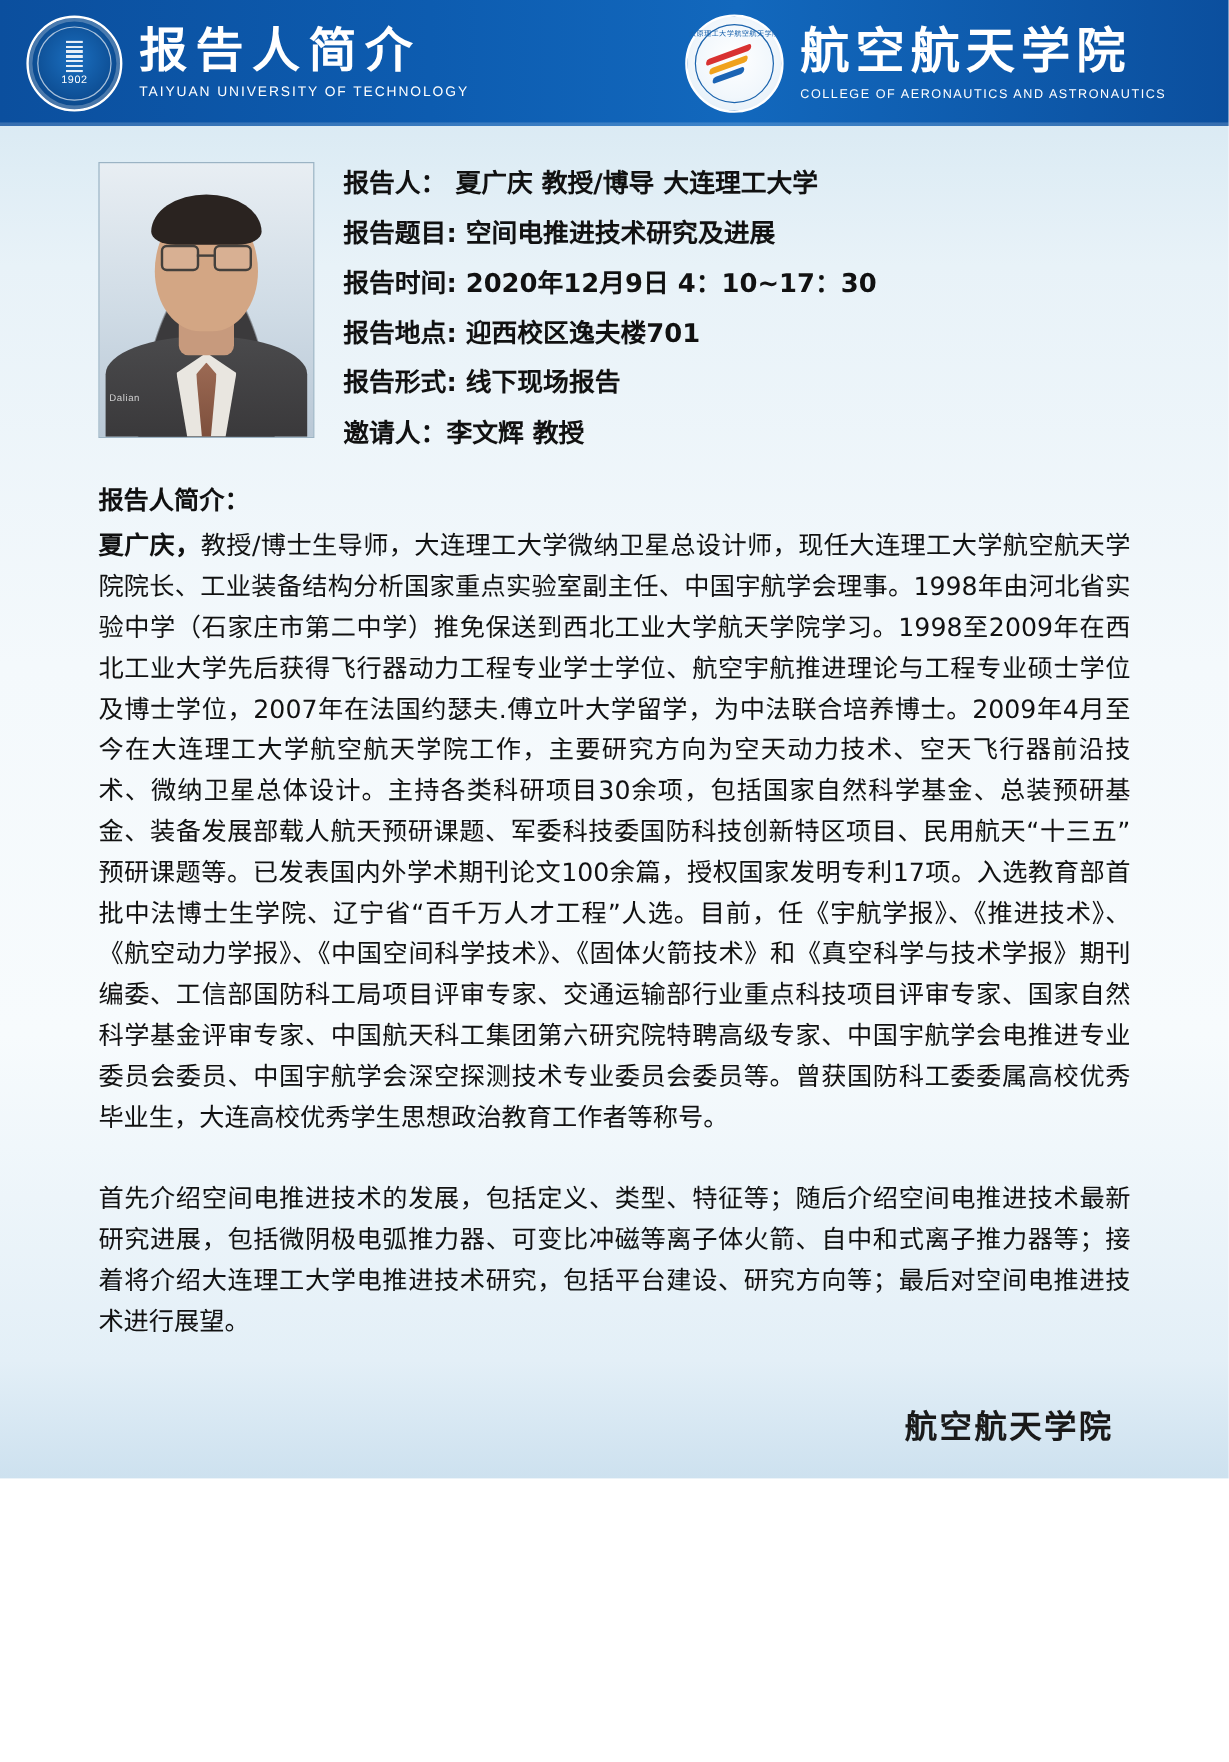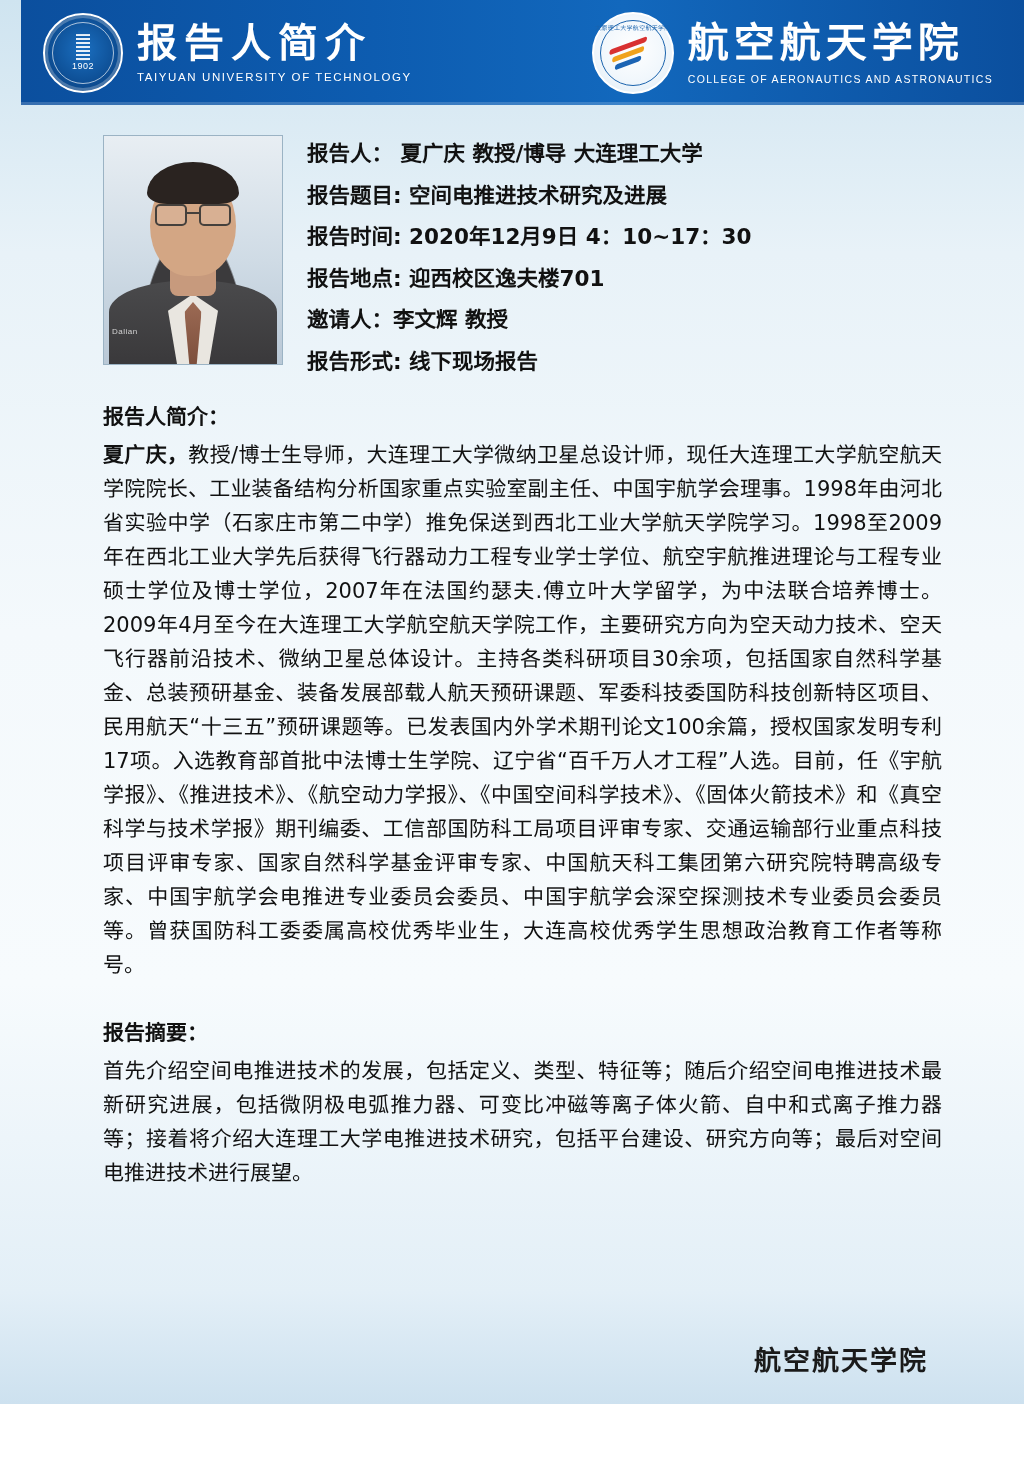--- a/index.html
+++ b/index.html
@@ -10,25 +10,24 @@
     width: 1024px;
     height: 1468px;
     font-family: "Liberation Sans", "DejaVu Sans", sans-serif;
     background: #ffffff;
     overflow: hidden;
   }
 
   .poster {
     position: relative;
     width: 1024px;
-    height: 1404px;
+    height: 1232px;
     background: linear-gradient(to bottom, #cfe4f0 0%, #e8f2f8 18%, #f4f9fc 45%, #f7fbfd 70%, #e3eff7 92%, #cde1ef 100%);
     box-sizing: border-box;
     overflow: hidden;
-    padding-left: 21px;
   }
 
   
   .header {
     position: relative;
     height: 105px;
     background: linear-gradient(to right, #0b4f9e 0%, #0d5cb0 35%, #1268bd 60%, #0b4f9e 100%);
     display: flex;
     align-items: center;
     overflow: hidden;
@@ -353,31 +352,30 @@
           <i></i>
         </div>
       <div class="p-watermark">Dalian</div>
     </div>
 
     <div class="info-list">
       <div class="info-line">报告人：  夏广庆 教授/博导  大连理工大学</div>
       <div class="info-line">报告题目: 空间电推进技术研究及进展</div>
       <div class="info-line">报告时间: 2020年12月9日  4：10~17：30</div>
       <div class="info-line">报告地点: 迎西校区逸夫楼701</div>
+      <div class="info-line">报告形式: 线下现场报告</div>
       <div class="info-line">邀请人：李文辉 教授</div>
-      <div class="info-line">报告形式: 线下现场报告</div>
     </div>
 
   </div>
 
   <div class="section bio-section">
     <div class="section-heading">报告人简介：</div>
     <div class="section-body"><span class="lead-name">夏广庆，</span><span>教授/博士生导师，大连理工大学微纳卫星总设计师，现任大连理工大学航空航天学院院长、工业装备结构分析国家重点实验室副主任、中国宇航学会理事。1998年由河北省实验中学（石家庄市第二中学）推免保送到西北工业大学航天学院学习。1998至2009年在西北工业大学先后获得飞行器动力工程专业学士学位、航空宇航推进理论与工程专业硕士学位及博士学位，2007年在法国约瑟夫.傅立叶大学留学，为中法联合培养博士。2009年4月至今在大连理工大学航空航天学院工作，主要研究方向为空天动力技术、空天飞行器前沿技术、微纳卫星总体设计。主持各类科研项目30余项，包括国家自然科学基金、总装预研基金、装备发展部载人航天预研课题、军委科技委国防科技创新特区项目、民用航天“十三五”预研课题等。已发表国内外学术期刊论文100余篇，授权国家发明专利17项。入选教育部首批中法博士生学院、辽宁省“百千万人才工程”人选。目前，任《宇航学报》、《推进技术》、《航空动力学报》、《中国空间科学技术》、《固体火箭技术》和《真空科学与技术学报》期刊编委、工信部国防科工局项目评审专家、交通运输部行业重点科技项目评审专家、国家自然科学基金评审专家、中国航天科工集团第六研究院特聘高级专家、中国宇航学会电推进专业委员会委员、中国宇航学会深空探测技术专业委员会委员等。曾获国防科工委委属高校优秀毕业生，大连高校优秀学生思想政治教育工作者等称号。</span></div>
   </div>
 
   <div class="section abstract-section">
-    <div class="section-heading">报告摘要：</div>
     <div class="section-body">首先介绍空间电推进技术的发展，包括定义、类型、特征等；随后介绍空间电推进技术最新研究进展，包括微阴极电弧推力器、可变比冲磁等离子体火箭、自中和式离子推力器等；接着将介绍大连理工大学电推进技术研究，包括平台建设、研究方向等；最后对空间电推进技术进行展望。</div>
   </div>
 
   <div class="footer">航空航天学院</div>
 
 </div>
 
 </body></html>

